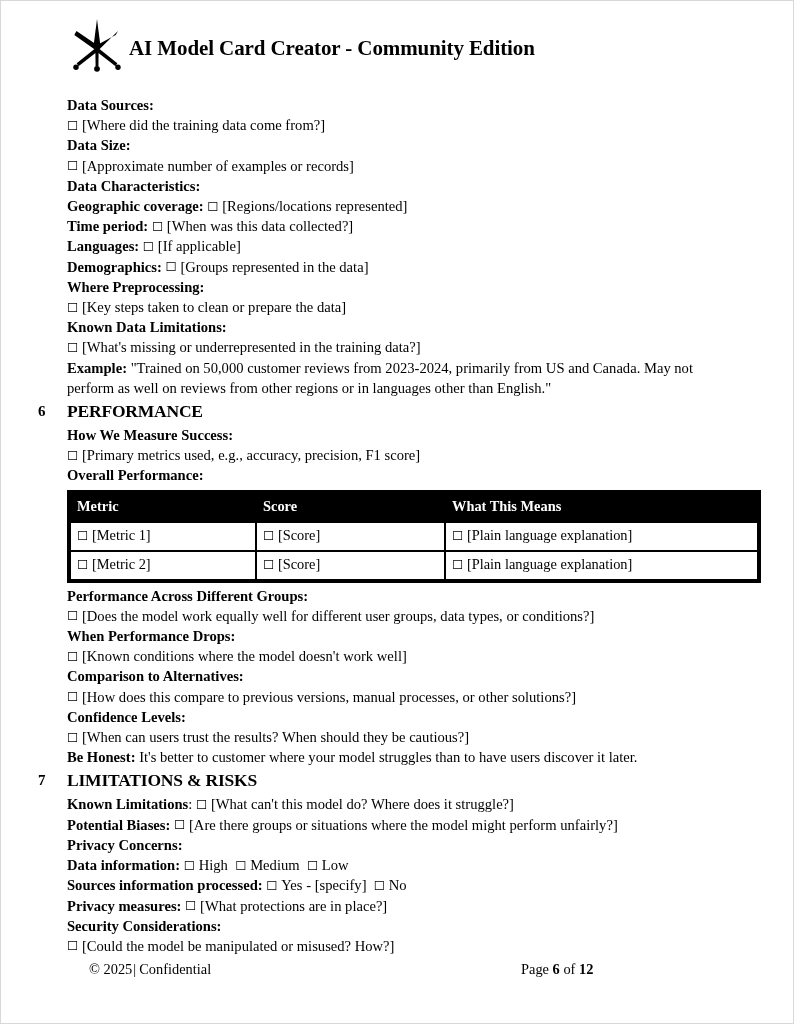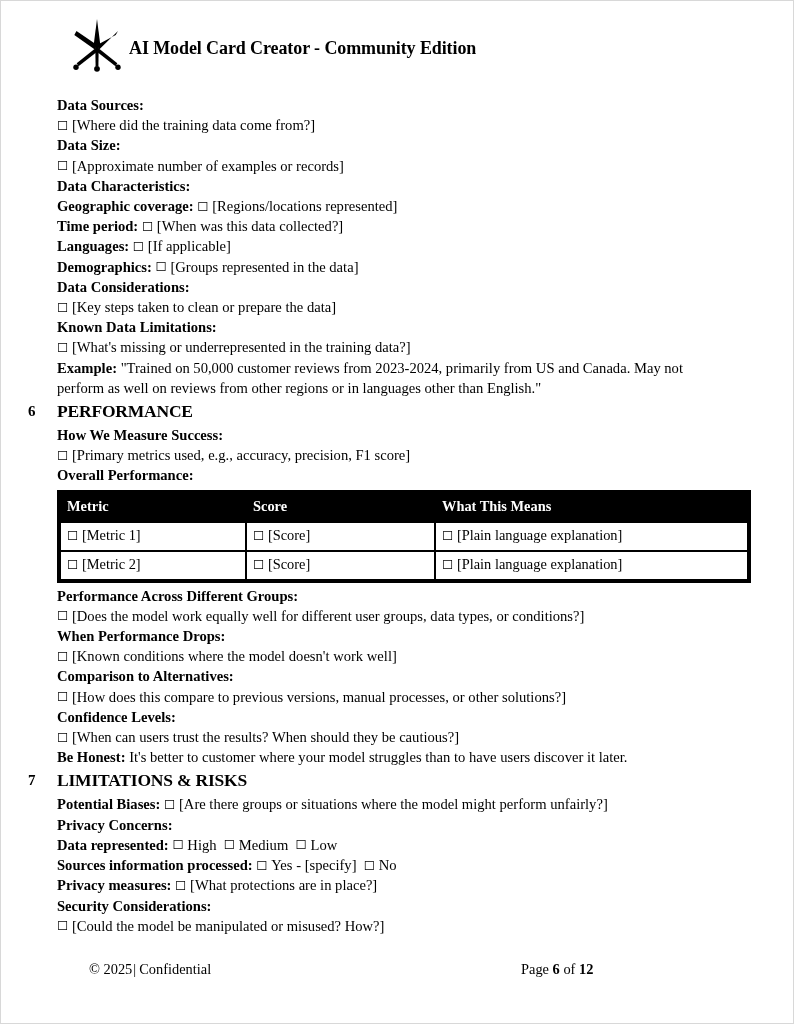--- a/index.html
+++ b/index.html
@@ -37,31 +37,31 @@
     align-items: center;
     height: 66px;
   }
   .logo {
     width: 60px;
     height: 62px;
     flex: 0 0 60px;
     display: block;
   }
   .doc-title {
-    font-size: 18px;
+    font-size: 21px;
     font-weight: bold;
     letter-spacing: -0.1px;
     white-space: nowrap;
     margin-left: 2px;
   }
 
   
   .body {
     position: absolute;
-    left: 56px;
+    left: 66px;
     top: 94px;
     width: 660px;
   }
   .line {
     font-size: 14.6px;
     line-height: 20.2px;
     white-space: nowrap;
   }
   .line.wrap { white-space: normal; }
   .b { font-weight: bold; }
@@ -191,21 +191,21 @@
     <div class="line b">Data Characteristics:</div>
 
     <div class="line"><span class="b">Geographic coverage:</span> <span class="cb">☐</span>&nbsp;<span>[Regions/locations represented]</span></div>
 
     <div class="line"><span class="b">Time period:</span> <span class="cb">☐</span>&nbsp;<span>[When was this data collected?]</span></div>
 
     <div class="line"><span class="b">Languages:</span> <span class="cb">☐</span>&nbsp;<span>[If applicable]</span></div>
 
     <div class="line"><span class="b">Demographics:</span> <span class="cb">☐</span>&nbsp;<span>[Groups represented in the data]</span></div>
 
-    <div class="line b">Data Considerations:</div>
+    <div class="line b">Where Preprocessing:</div>
     <div class="line"><span class="cb">☐</span>&nbsp;<span>[Key steps taken to clean or prepare the data]</span></div>
 
     <div class="line b">Known Data Limitations:</div>
     <div class="line"><span class="cb">☐</span>&nbsp;<span>[What's missing or underrepresented in the training data?]</span></div>
 
     <div class="line wrap"><span class="b">Example:</span> <span>"Trained on 50,000 customer reviews from 2023-2024, primarily from US and Canada. May not perform as well on reviews from other regions or in languages other than English."</span></div>
 
     <div class="section-head">
       <span class="section-num">6</span>
       <span class="section-title">PERFORMANCE</span>
@@ -250,26 +250,27 @@
     <div class="line b">Confidence Levels:</div>
     <div class="line"><span class="cb">☐</span>&nbsp;<span>[When can users trust the results? When should they be cautious?]</span></div>
 
     <div class="line"><span class="b">Be Honest:</span> <span>It's better to customer where your model struggles than to have users discover it later.</span></div>
 
     <div class="section-head">
       <span class="section-num">7</span>
       <span class="section-title">LIMITATIONS &amp; RISKS</span>
     </div>
 
+    <div class="line"><span class="b">Known Limitations</span><span>:</span> <span class="cb">☐</span>&nbsp;<span>[What can't this model do? Where does it struggle?]</span></div>
 
     <div class="line"><span class="b">Potential Biases:</span> <span class="cb">☐</span>&nbsp;<span>[Are there groups or situations where the model might perform unfairly?]</span></div>
 
     <div class="line b">Privacy Concerns:</div>
 
-    <div class="line"><span class="b">Data represented:</span> <span class="cb">☐</span>&nbsp;<span>High</span>&nbsp; <span class="cb">☐</span>&nbsp;<span>Medium</span>&nbsp; <span class="cb">☐</span>&nbsp;<span>Low</span></div>
+    <div class="line"><span class="b">Data information:</span> <span class="cb">☐</span>&nbsp;<span>High</span>&nbsp; <span class="cb">☐</span>&nbsp;<span>Medium</span>&nbsp; <span class="cb">☐</span>&nbsp;<span>Low</span></div>
 
     <div class="line"><span class="b">Sources information processed:</span> <span class="cb">☐</span>&nbsp;<span>Yes - [specify]</span>&nbsp; <span class="cb">☐</span>&nbsp;<span>No</span></div>
 
     <div class="line"><span class="b">Privacy measures:</span> <span class="cb">☐</span>&nbsp;<span>[What protections are in place?]</span></div>
 
     <div class="line b">Security Considerations:</div>
     <div class="line"><span class="cb">☐</span>&nbsp;<span>[Could the model be manipulated or misused? How?]</span></div>
 
   </div>
 

